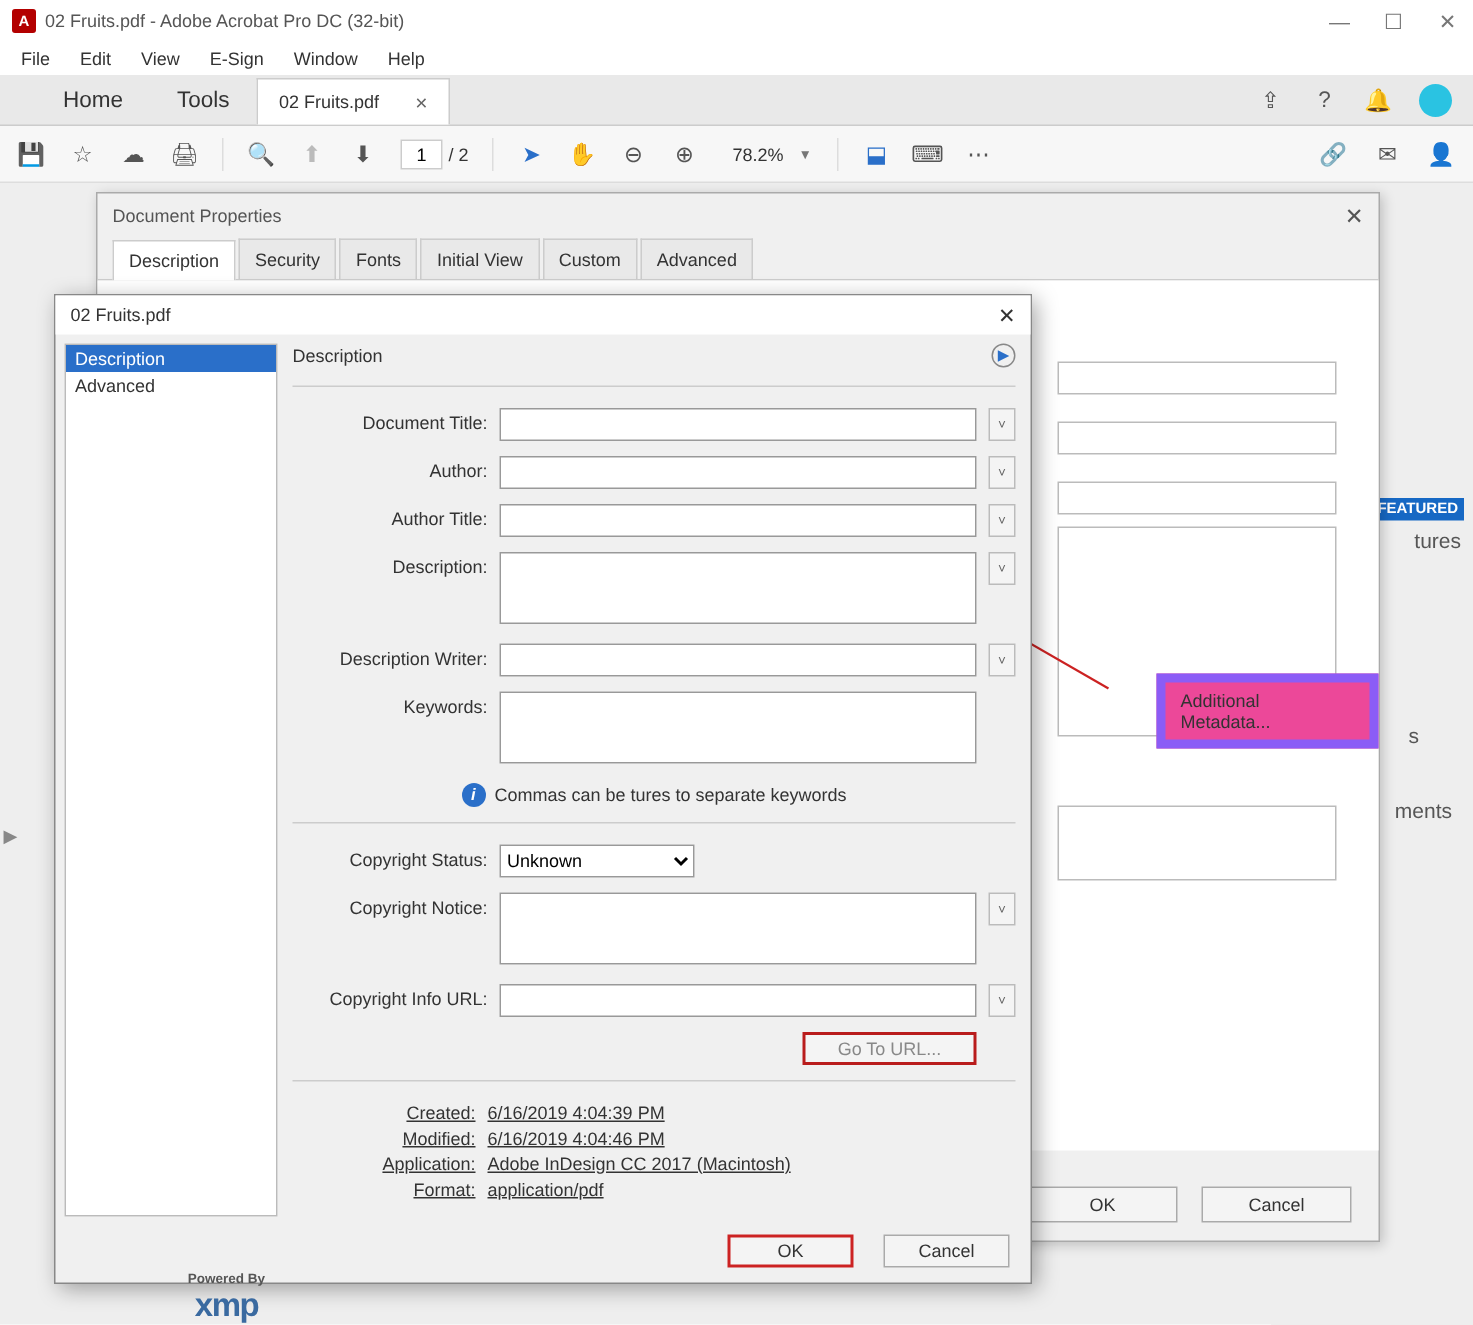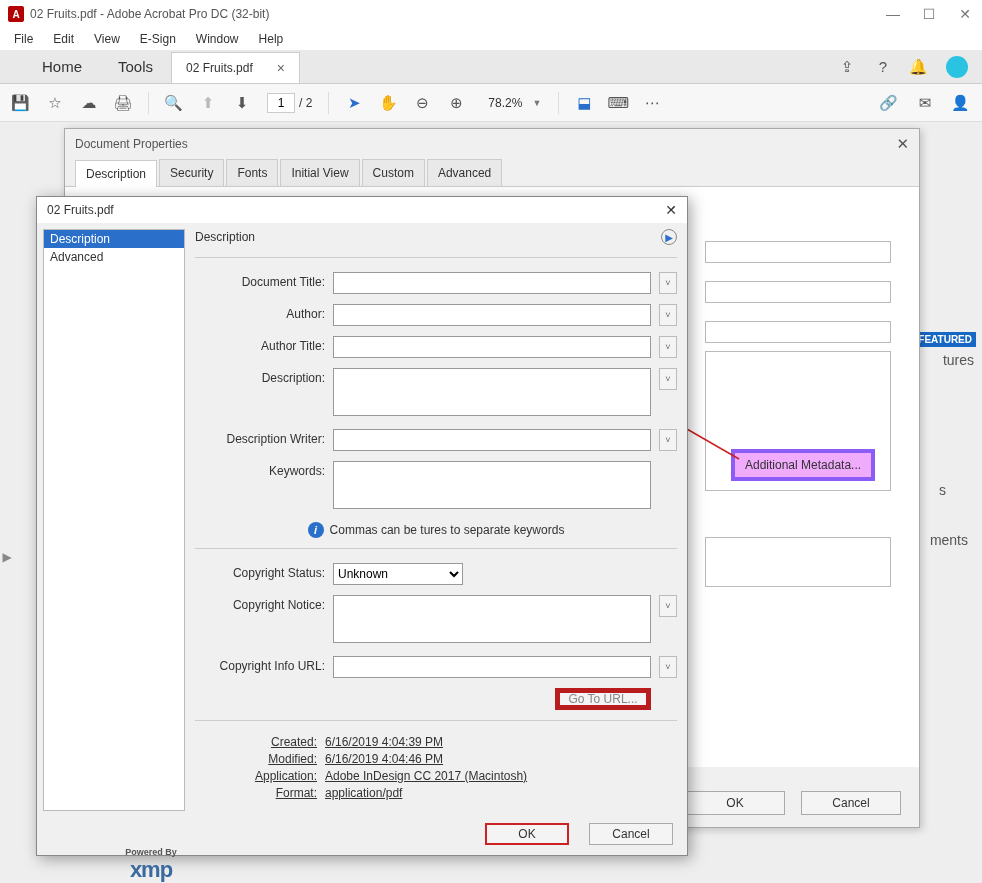--- a/index.html
+++ b/index.html
@@ -43,21 +43,21 @@
 .dlg-header .dlg-close { margin-left: auto; font-size: 15px; color: #555; }
 .dlg-tabs { height: 28px; display: flex; align-items: flex-end; padding: 0 10px; border-bottom: 1px solid #ccc; gap: 2px; }
 .dlg-tab { padding: 6px 10px; font-size: 12px; background: #e9e9e9; border: 1px solid #ccc; border-bottom: none; color: #333; }
 .dlg-tab.active { background: #fff; position: relative; top: 1px; }
 .dlg-body { background: #fff; height: 580px; position: relative; }
 .right-pane-field { position: absolute; border: 1px solid #bbb; background: #fff; height: 22px; }
 .dlg-buttons { position: absolute; bottom: 12px; right: 18px; display: flex; gap: 16px; }
 .btn { width: 100px; height: 24px; border: 1px solid #aaa; background: #f4f4f4; font-size: 12px; display: flex; align-items: center; justify-content: center; }
 
 
-.annot-btn { position: absolute; border: 4px solid #8b5cf6; padding: 5px 10px; background: #f0abfc; font-size: 12px; }
+.annot-btn { position: absolute; border: 6px solid #8b5cf6; padding: 5px 10px; background: #ec4899; font-size: 12px; margin-left: 40px; }
 .annot-arrow { position: absolute; pointer-events: none; }
 
 
 .dlg-xmp { position: absolute; left: 36px; top: 74px; width: 652px; height: 660px; background: #f0f0f0; border: 1px solid #888; box-shadow: 3px 3px 14px rgba(0,0,0,0.35); }
 .xmp-titlebar { height: 26px; display: flex; align-items: center; padding: 0 10px; background: #fff; }
 .xmp-titlebar .title { font-size: 12px; color: #333; }
 .xmp-titlebar .x { margin-left: auto; font-size: 14px; color: #333; }
 .xmp-body { display: flex; height: 594px; }
 .xmp-sidebar { width: 142px; border: 1px solid #bbb; margin: 6px; background: #fff; }
 .xmp-sidebar .sb-item { padding: 2px 6px; font-size: 12px; }
@@ -69,21 +69,21 @@
 .xmp-hr { border: none; border-top: 1px solid #ccc; margin: 4px 0 14px; }
 .form-row { display: flex; align-items: flex-start; margin-bottom: 10px; gap: 8px; }
 .form-row .flabel { width: 130px; text-align: right; font-size: 12px; color: #333; padding-top: 3px; }
 .form-row .finput { flex: 1; }
 .form-row input[type=text] { width: 100%; height: 22px; border: 1px solid #999; padding: 0 4px; font-size: 12px; background: #fff; }
 .form-row textarea { width: 100%; border: 1px solid #999; font-size: 12px; padding: 2px 4px; resize: none; background: #fff; }
 .dd-btn { width: 18px; height: 22px; border: 1px solid #bbb; display: flex; align-items: center; justify-content: center; font-size: 9px; color: #666; background: #f4f4f4; }
 select { height: 22px; border: 1px solid #999; font-size: 12px; background: #fff; }
 .info-row { display: flex; align-items: center; gap: 6px; justify-content: center; margin: 6px 0 10px; }
 .info-row .info-icon { width: 16px; height: 16px; border-radius: 50%; background: #2a6fc9; color: #fff; display: flex; align-items: center; justify-content: center; font-size: 11px; font-weight: bold; font-style: italic; }
-.gotourl { width: 96px; height: 22px; border: 5px solid #b91c1c; background: #f4f4f4; font-size: 12px; display: flex; align-items: center; justify-content: center; margin-left: auto; color: #888; }
+.gotourl { width: 116px; height: 22px; border: 2px solid #b91c1c; background: #f4f4f4; font-size: 12px; display: flex; align-items: center; justify-content: center; margin-left: auto; color: #888; }
 .meta-row { display: flex; font-size: 12px; margin-bottom: 3px; text-decoration: underline; }
 .meta-row .mlabel { width: 130px; text-align: right; padding-right: 8px; }
 .xmp-logo { position: absolute; left: -128px; bottom: 20px; width: 120px; text-align: center; }
 .xmp-logo .pb { font-size: 9px; color: #555; font-weight: bold; }
 .xmp-logo .xmp { font-size: 22px; font-weight: bold; color: #3a6aa0; letter-spacing: -1px; }
 .xmp-footer { height: 34px; display: flex; align-items: center; justify-content: flex-end; padding: 0 14px; gap: 20px; }
 .xmp-footer .okbtn { width: 84px; height: 22px; border: 2px solid #c22; background: #f4f4f4; display: flex; align-items: center; justify-content: center; font-size: 12px; }
 .xmp-footer .cancelbtn { width: 84px; height: 22px; border: 1px solid #aaa; background: #f4f4f4; display: flex; align-items: center; justify-content: center; font-size: 12px; }
 
 .bg-text { position: absolute; color: #555; font-size: 14px; }

